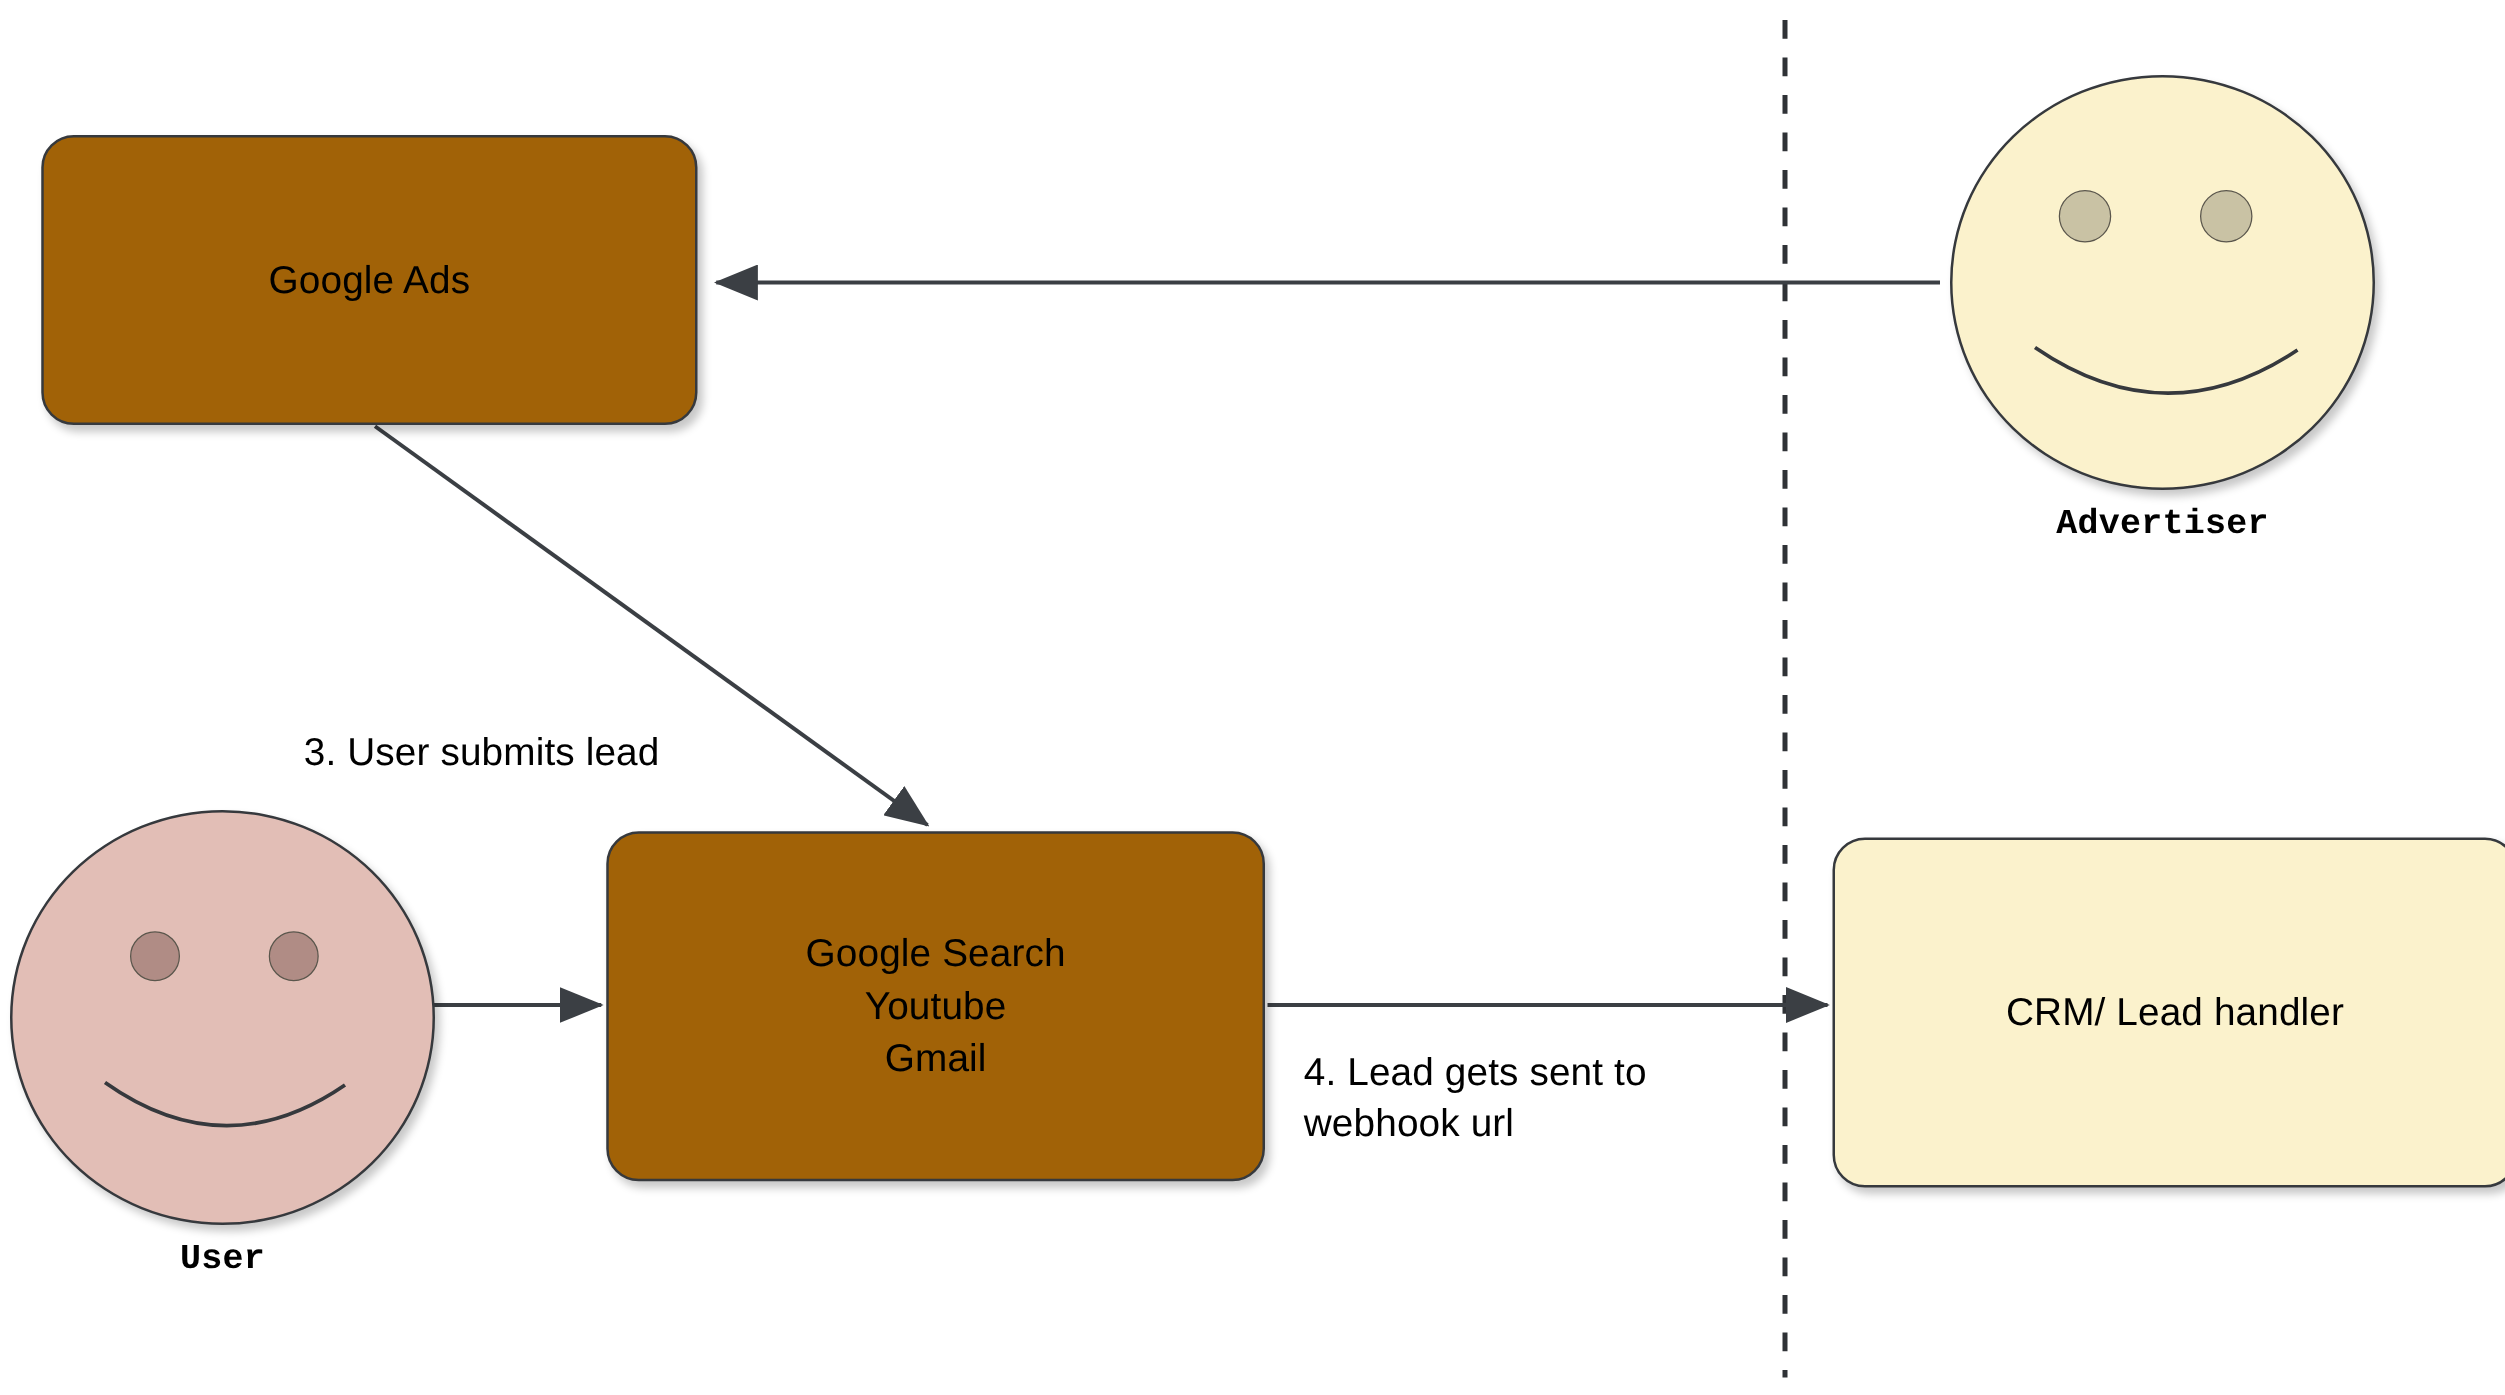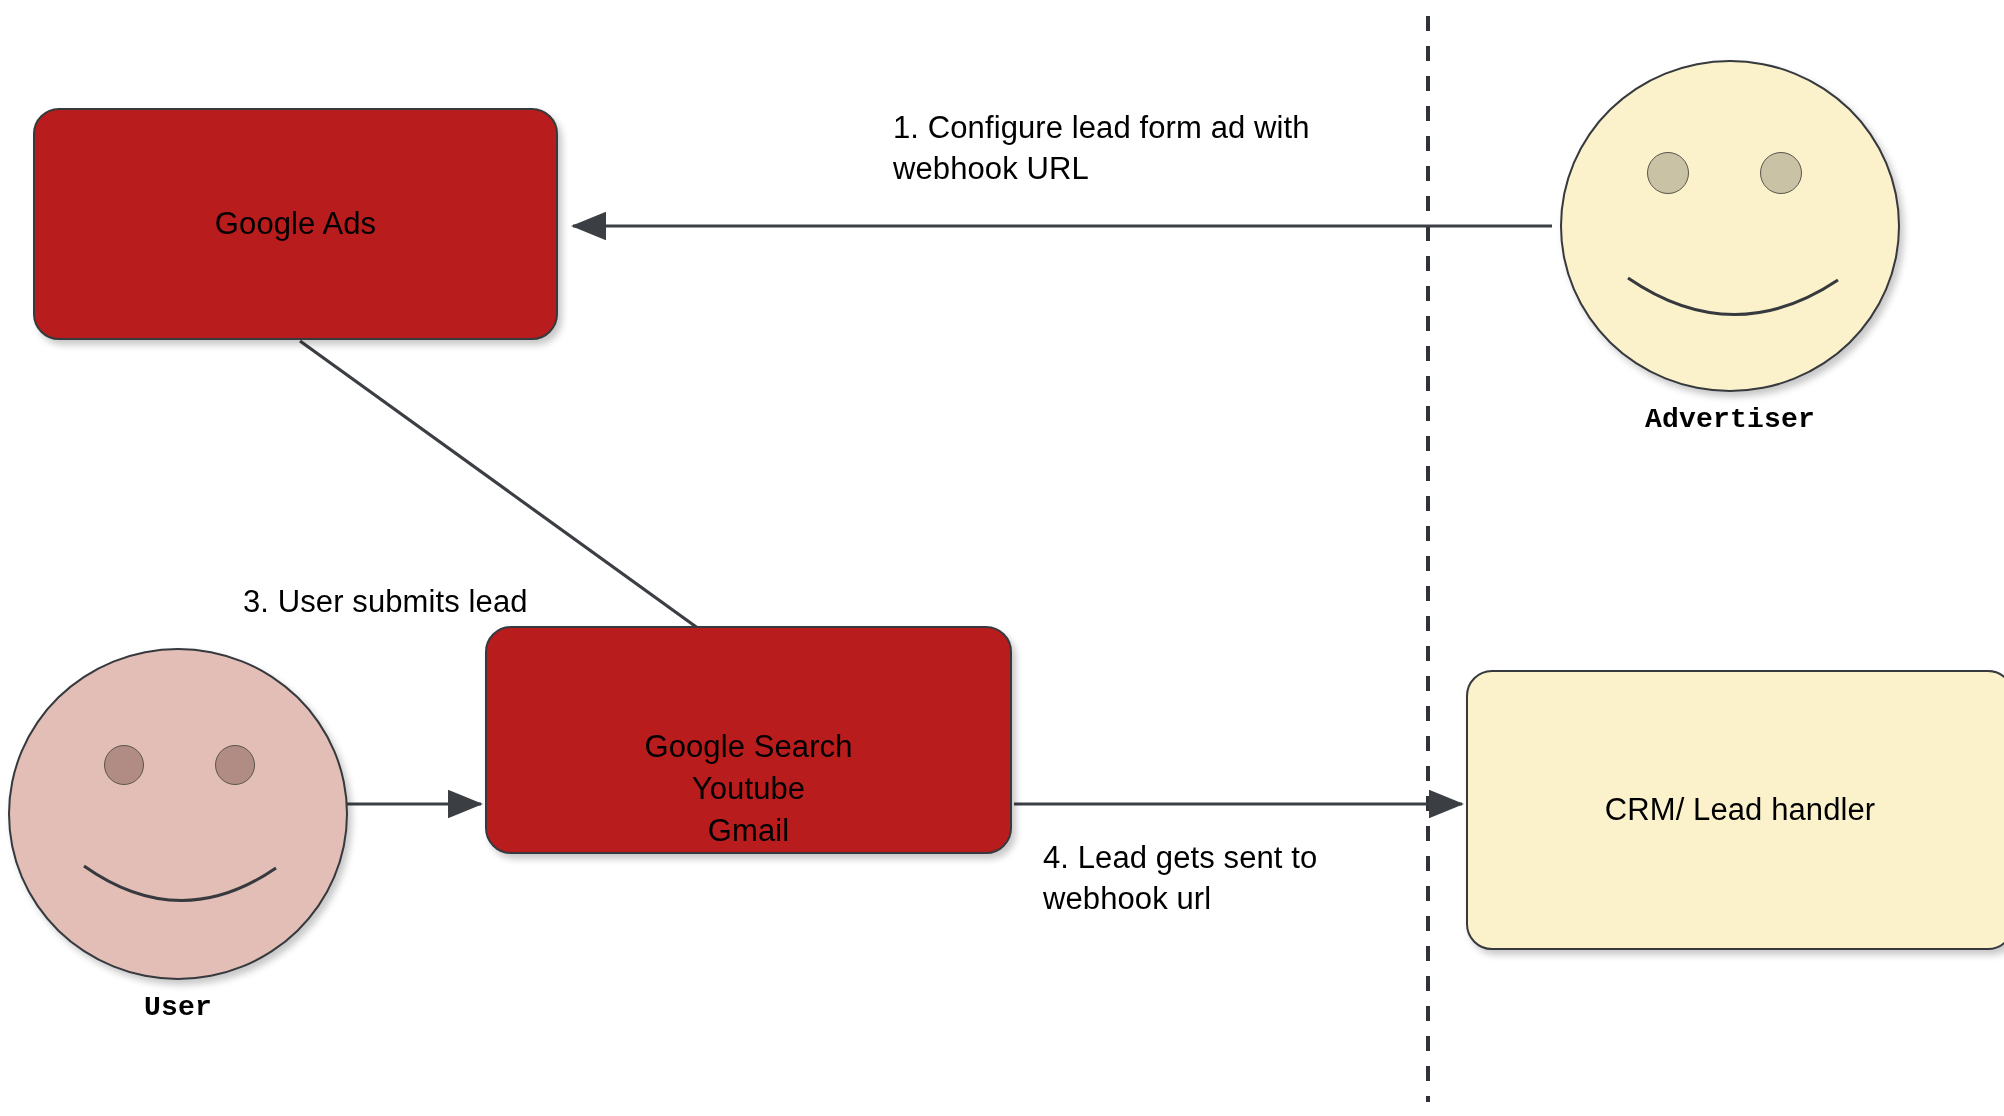--- a/index.html
+++ b/index.html
@@ -79,21 +79,21 @@
   .edge-label {
     position: absolute;
     color: #000000;
     font-size: 31px;
     line-height: 41px;
     letter-spacing: 0.1px;
     white-space: pre-line;
   }
 
   
-  .fill-blue   { background: #b91c1c; }
+  .fill-blue   { background: #a16207; }
   .fill-cream  { background: #fbf2cc; }
   .fill-pink   { background: #e2beb6; }
   .eye-cream   { background: #c9c2a4; }
   .eye-pink    { background: #b08c85; }
 </style>
 </head>
 <body>
 
 <div id="canvas">
 
@@ -112,21 +112,21 @@
 
     <line x1="347" y1="804" x2="481" y2="804" stroke="#3b3f44" stroke-width="3.2" marker-end="url(#arrowhead)"></line>
 
     <line x1="1014" y1="804" x2="1462" y2="804" stroke="#3b3f44" stroke-width="3.2" marker-end="url(#arrowhead)"></line>
   </svg>
 
   <div class="node-box fill-blue" style="left:33px; top:108px; width:525px; height:232px;">
     <span class="node-label">Google Ads</span>
   </div>
 
-  <div class="node-box fill-blue" style="left:485px; top:626px; width:527px; height:228px;align-items:flex-end;">
+  <div class="node-box fill-blue" style="left:485px; top:665px; width:527px; height:280px;">
     <span class="node-label">Google Search
 Youtube
 Gmail</span>
   </div>
 
   <div class="node-box fill-cream" style="left:1466px; top:670px; width:548px; height:280px;">
     <span class="node-label">CRM/ Lead handler</span>
   </div>
 
   <div class="node-face fill-cream" style="left:1560px; top:60px; width:340px; height:332px;">
@@ -144,22 +144,20 @@
     <span class="eye eye-pink" style="left:94px; top:95px; width:38px; height:38px;"></span>
     <span class="eye eye-pink" style="left:205px; top:95px; width:38px; height:38px;"></span>
     <span class="mouth" style="left:70px; top:212px; width:200px; height:62px;">
       <svg width="200" height="62" viewBox="0 0 200 62">
         <path d="M4,4 Q100,72 196,6" fill="none" stroke="#36393d" stroke-width="3"></path>
       </svg>
     </span>
   </div>
   <div class="actor-caption" style="left:8px; top:992px; width:340px;">User</div>
 
-  <div class="edge-label" style="left:893px; top:107px; width:520px;">1.  Configure lead form ad with
-webhook URL</div>
 
 
   <div class="edge-label" style="left:243px; top:581px; width:420px;">3.  User submits lead</div>
 
   <div class="edge-label" style="left:1043px; top:837px; width:420px;">4.  Lead gets sent to
 webhook url</div>
 
 </div>
 
 </body></html>

